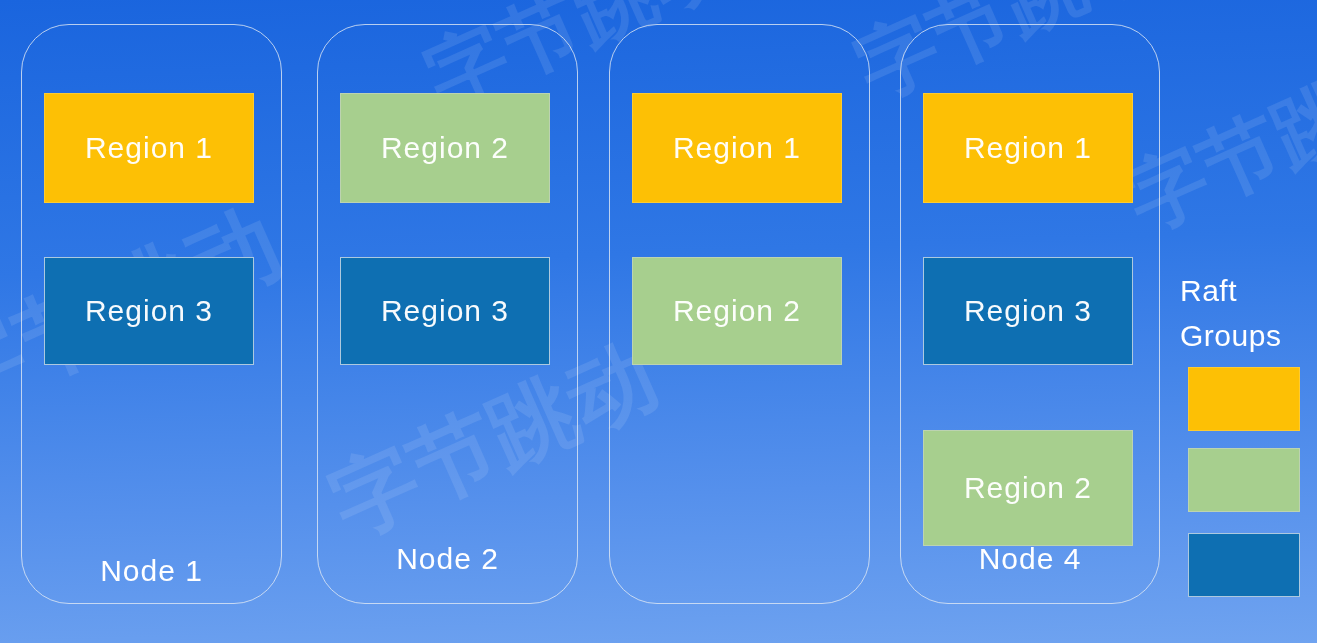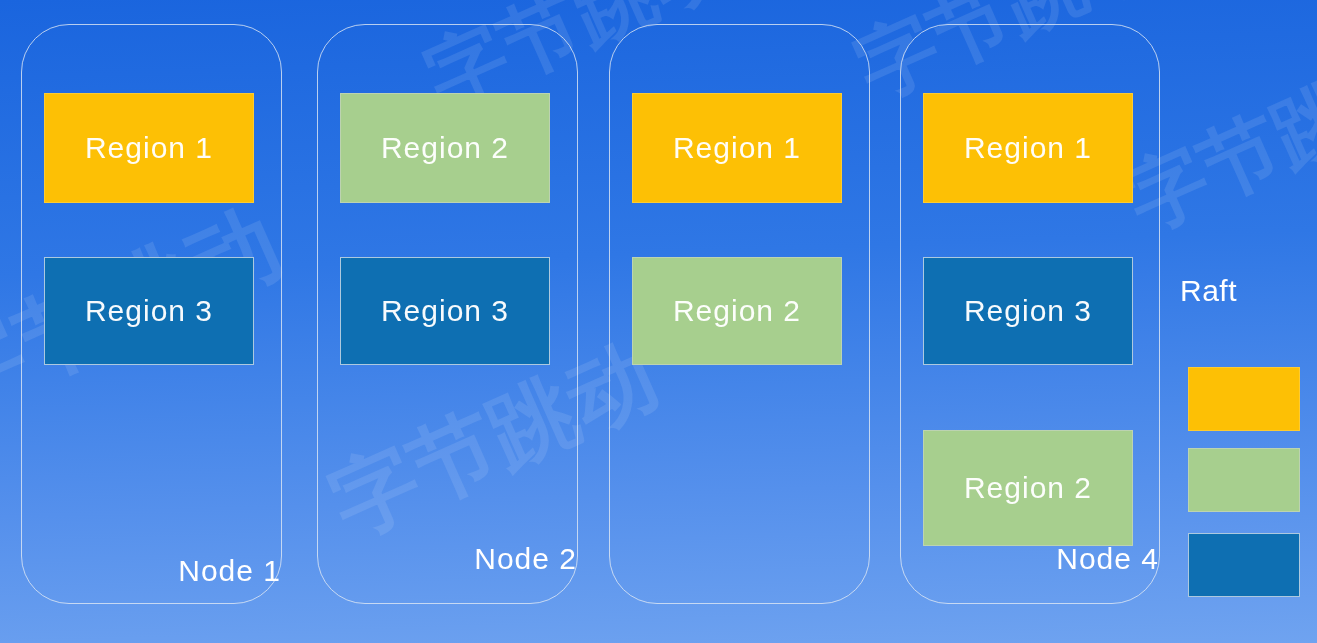--- a/index.html
+++ b/index.html
@@ -49,21 +49,21 @@
   .row1{top:68px;}
   .row2{top:232px;height:108px;}
   .row3{top:405px;height:116px;}
   .b-none{border:1px solid rgba(255,255,255,0.18);}
   .b-soft{border:1px solid rgba(205,215,205,0.55);}
   .b-strong{border:1px solid rgba(214,224,234,0.8);}
   
   .node-label{
     position:absolute;
     left:0;width:100%;
-    text-align:right;
+    text-align:center;
     color:#fff;font-size:30px;letter-spacing:1px;
     line-height:36px;
   }
   .nl-a{top:528px;}
   .nl-b{top:516px;}
   
   .legend-title{
     position:absolute;left:1180px;top:268px;width:126px;
     text-align:left;color:#fff;
     font-size:30px;line-height:45px;letter-spacing:0.5px;
@@ -113,19 +113,20 @@
 
   <div class="node node4">
     <div class="region row1 b-none" style="background-color: rgb(253, 192, 5);">Region 1</div>
     <div class="region row2 b-strong" style="background-color: rgb(14, 111, 178);">Region 3</div>
     <div class="region row3 b-soft" style="background-color: rgb(167, 207, 142);">Region 2</div>
     <div class="node-label nl-b">Node 4</div>
   </div>
 
   <div class="legend-title">
     <div>Raft</div>
+    <div>Groups</div>
   </div>
   <div class="swatch sw1 b-none" style="background-color: rgb(253, 192, 5);"></div>
   <div class="swatch sw2 b-soft" style="background-color: rgb(167, 207, 142);"></div>
   <div class="swatch sw3 b-strong" style="background-color: rgb(14, 111, 178);"></div>
 
 
 </div>
 
 </body></html>

